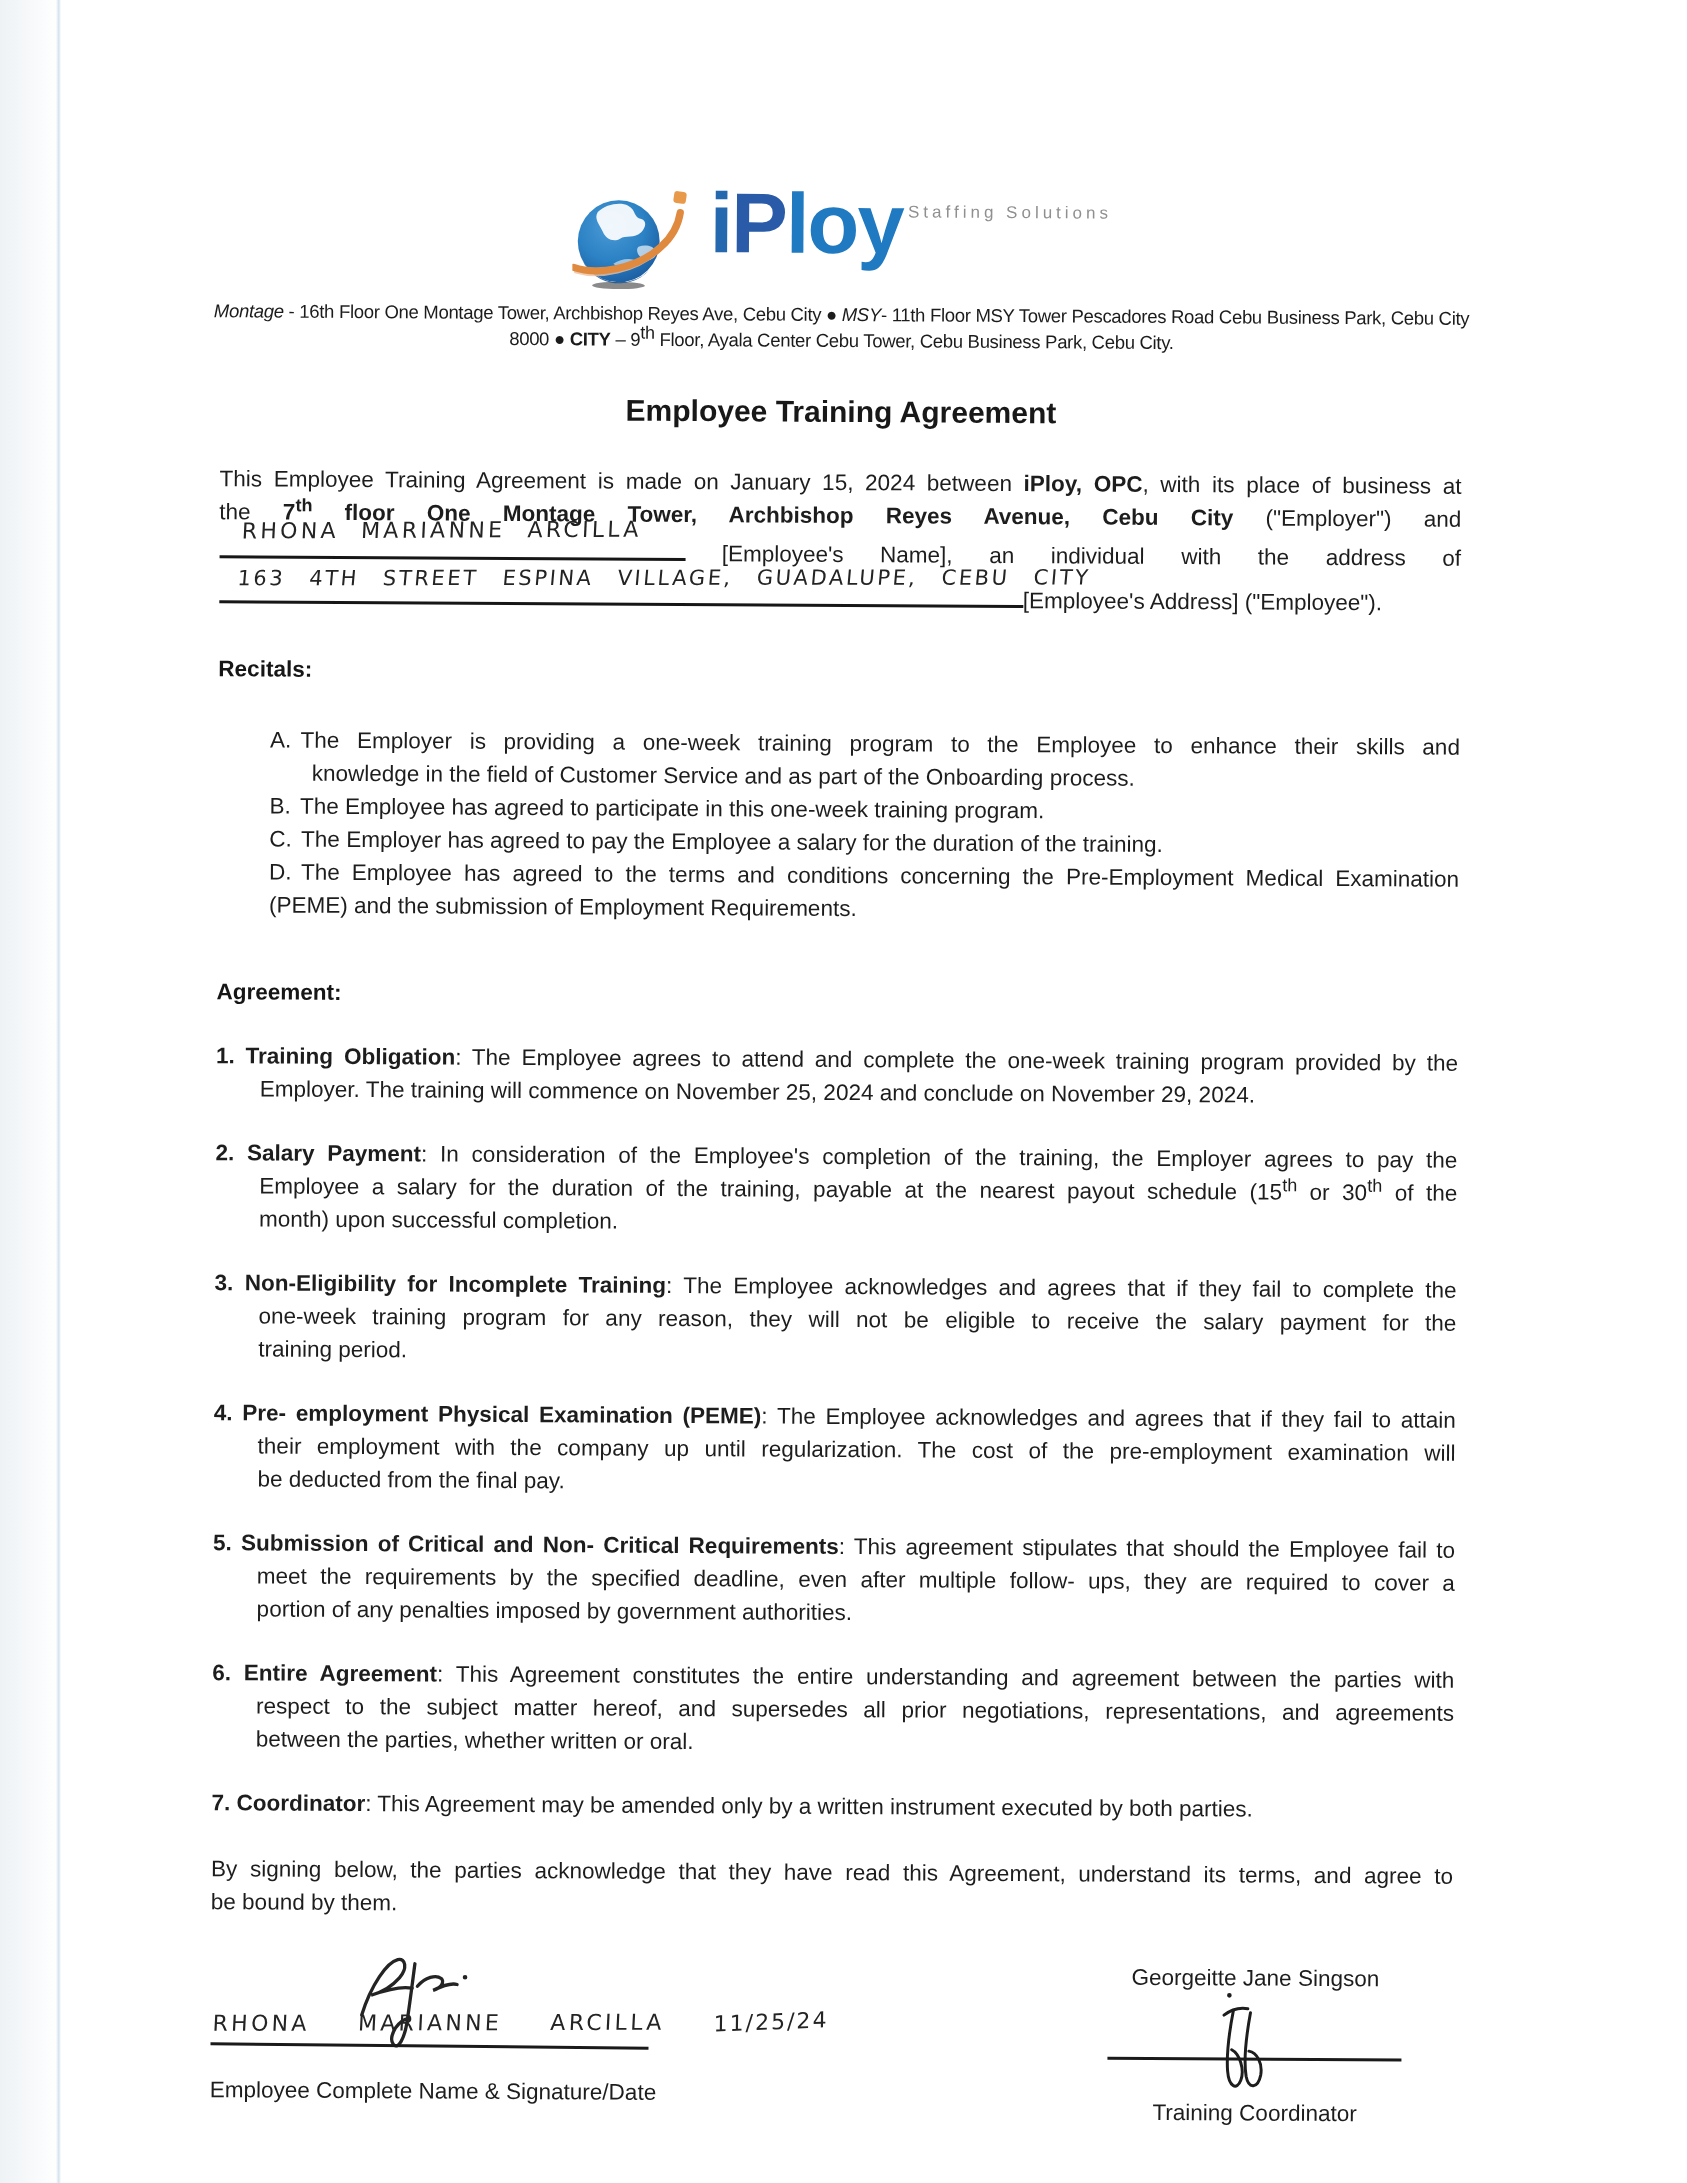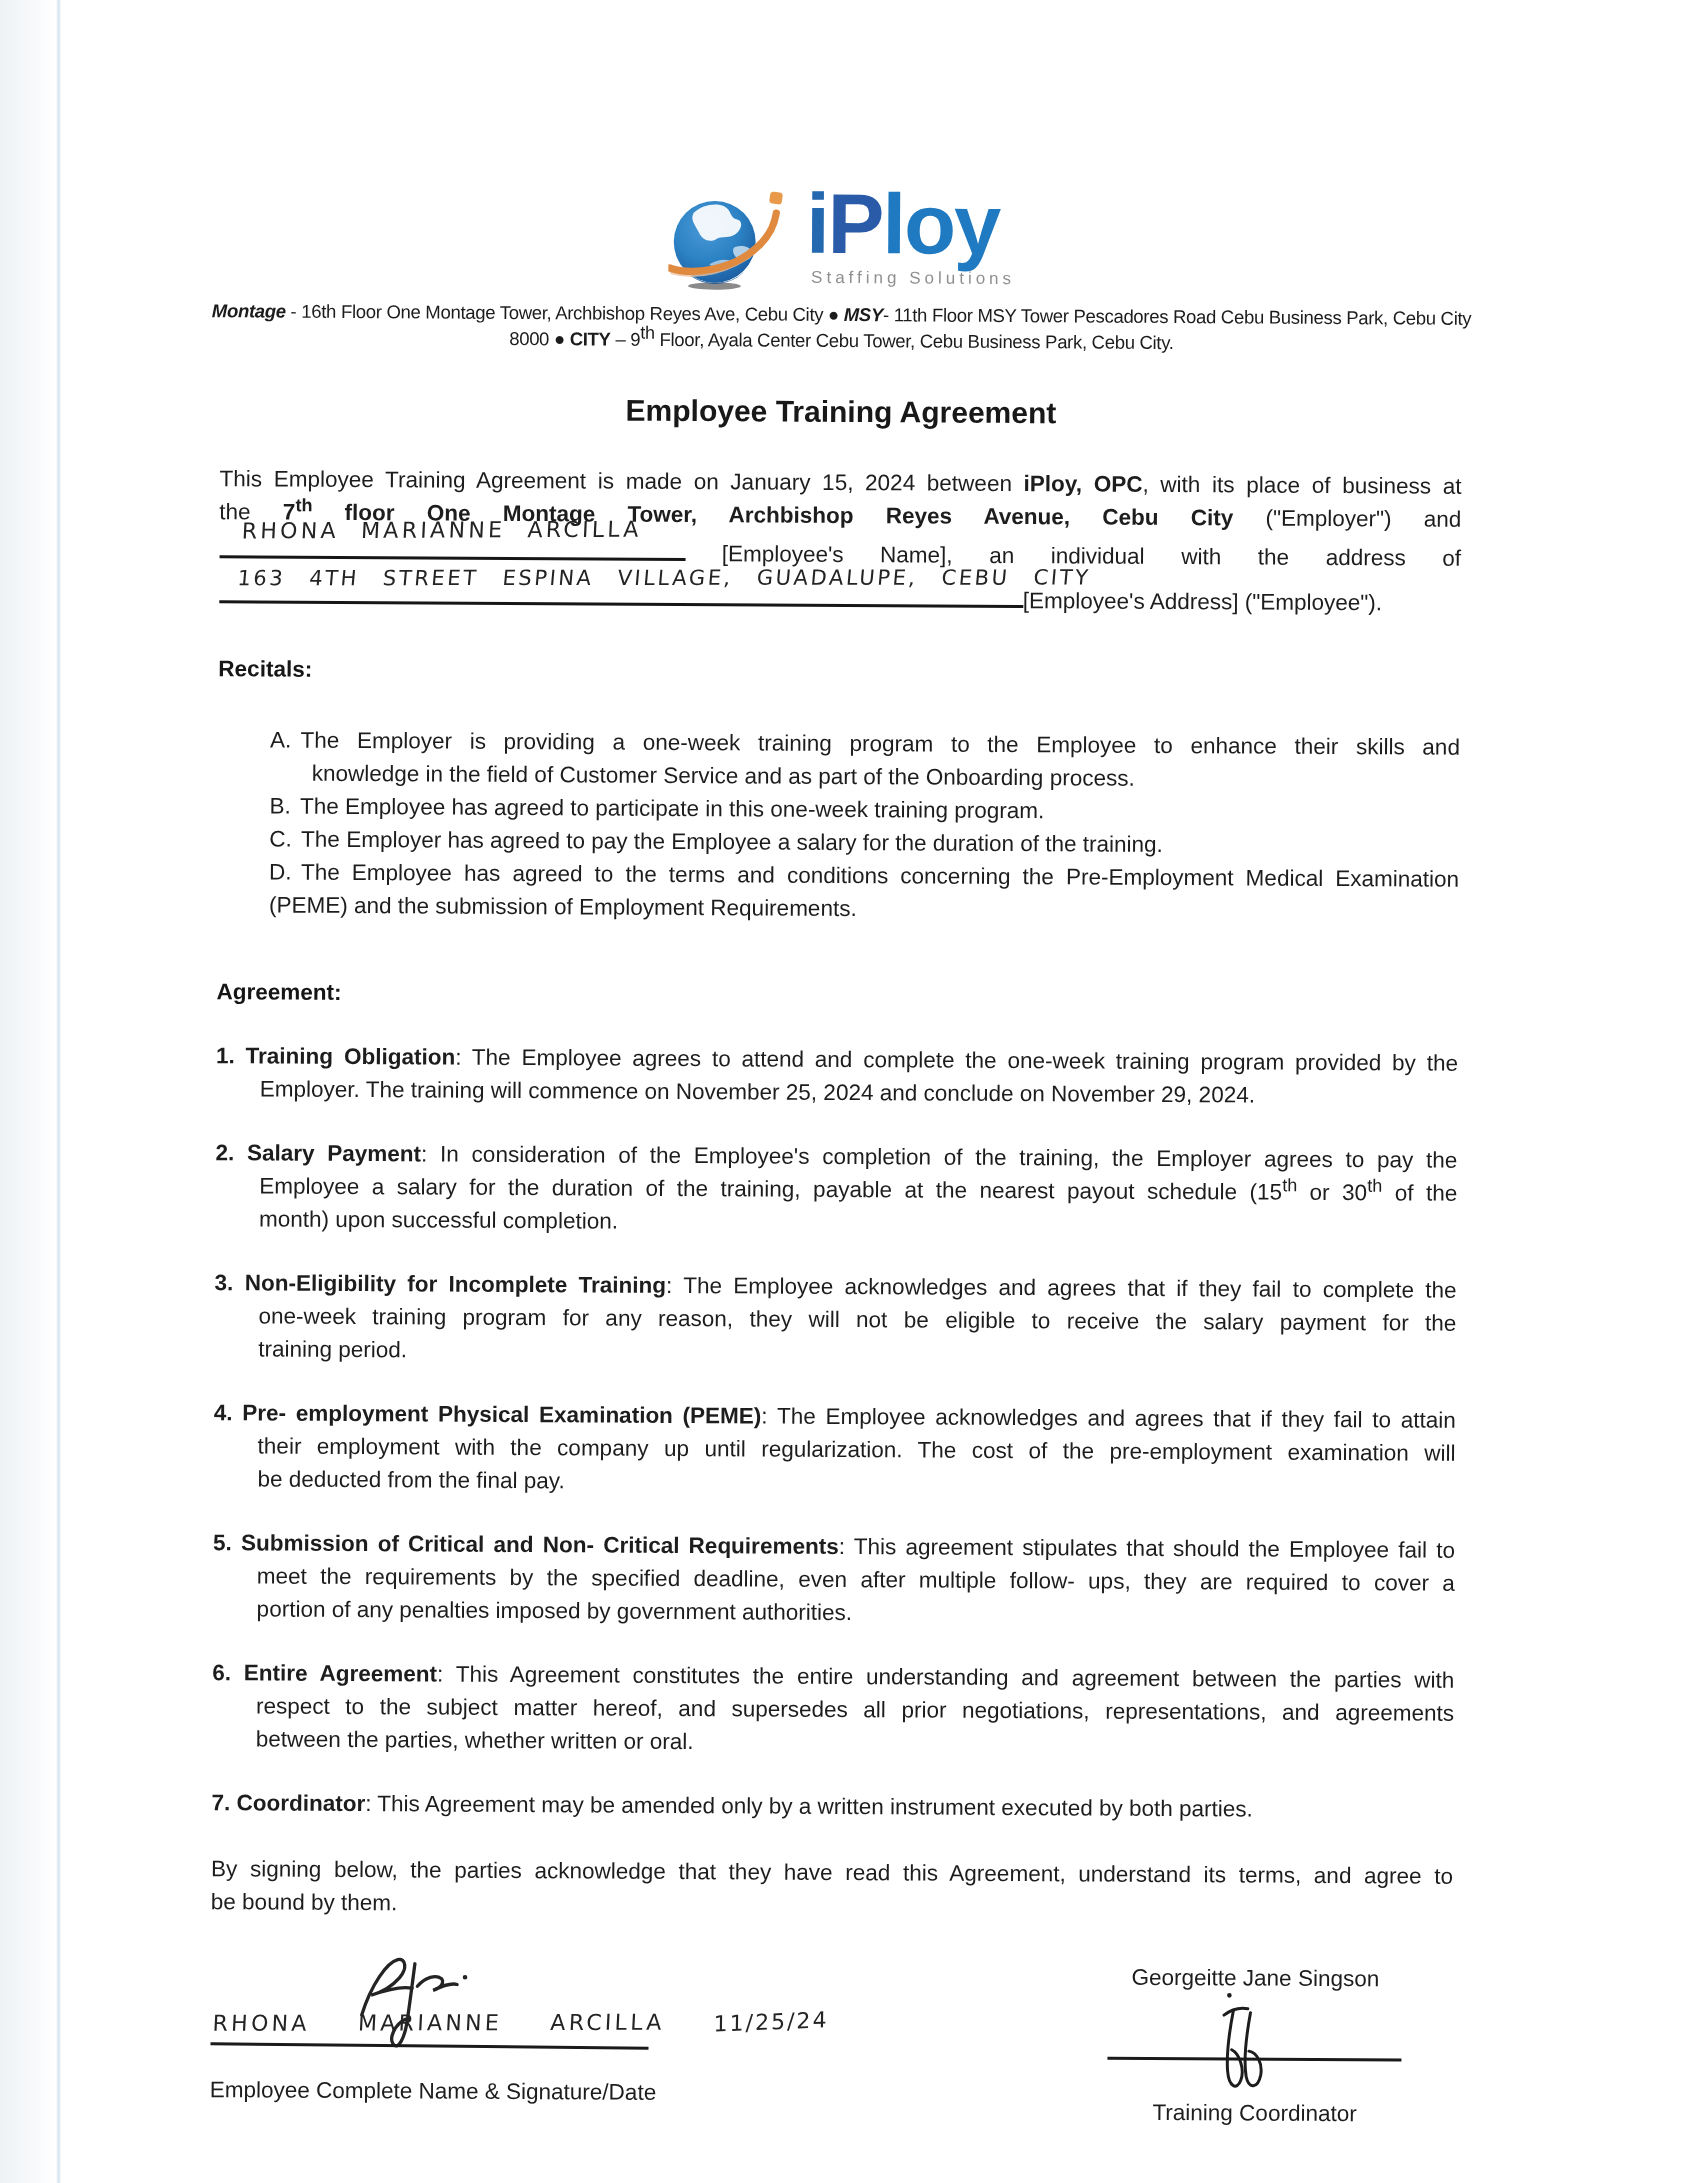--- a/index.html
+++ b/index.html
@@ -8,31 +8,31 @@
   .edge-shade{position:absolute;left:0;top:0;width:58px;height:100%;
         background:linear-gradient(to right,#eef2f5,#ffffff);}
   .scan-streak{position:absolute;left:56px;top:0;width:5.3px;height:100%;
         background:linear-gradient(to right,rgba(205,220,232,0),#d4e2ec 55%,rgba(205,220,232,0));}
   .content{position:absolute;left:0;top:0;width:1687px;transform:rotate(0.35deg);
         transform-origin:844px 0;}
 
   
   .logo{margin-top:187px;display:flex;justify-content:center;align-items:flex-start;}
   .globe-svg{width:132px;height:106px;margin-right:5.3px;}
-  .brand-col{display:flex;flex-direction:column;margin-top:4px;}
+  .brand-col{display:flex;flex-direction:row;margin-top:4px;}
   .brand{font-size:85px;font-weight:bold;letter-spacing:-2px;line-height:66px;}
   .b-i{color:#2468b0;}
   .b-p{color:#2a5ba8;}
   .b-rest{color:#1f7ac1;}
   .tagline{font-size:17px;color:#8f8f8f;letter-spacing:4px;margin-top:10.6px;margin-left:5.3px;}
 
   
   .addr{width:1310px;margin:9.3px auto 0;text-align:center;font-size:18.5px;line-height:26px;
         color:#1c1c1c;letter-spacing:-0.3px;}
-  .bi{font-weight:bold;font-style:italic;}
+  .bi{font-weight:normal;font-style:italic;}
   .b{font-weight:bold;}
   sup,.s{font-size:18px;vertical-align:super;line-height:0;}
 
   
   .title{margin:41px 0 0;text-align:center;font-size:30px;font-weight:bold;color:#181818;}
 
   
   .body-wrap{width:1242px;margin:37px auto 0;}
   .bl{font-size:22.5px;line-height:33px;color:#1d1d1d;}
   .j{text-align:justify;text-align-last:justify;}

